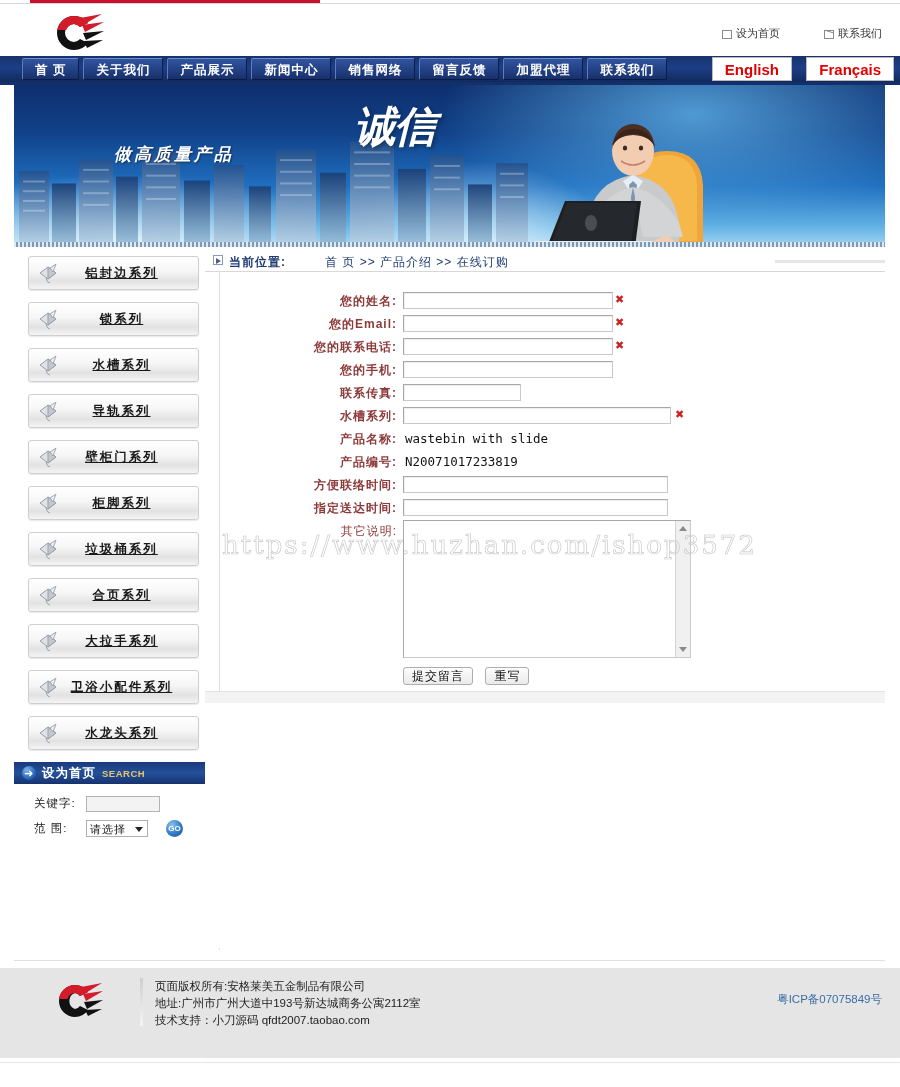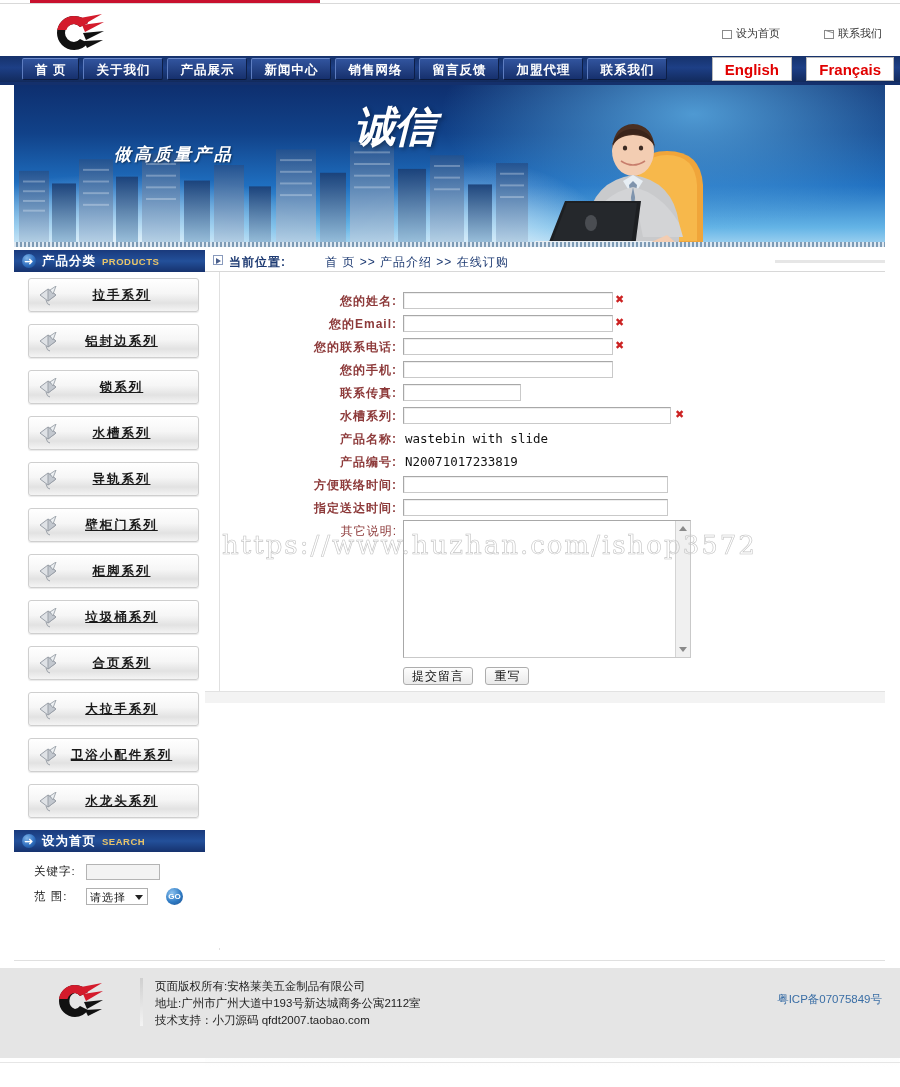--- a/index.html
+++ b/index.html
@@ -306,33 +306,21 @@
     <rect x="18" y="126" width="120" height="6" fill="#e9eef2"></rect>
     <path d="M150 120 q-14 6 -26 12 l40 0 z" fill="#f3cdb2"></path>
   </svg>
   <div class="strip"></div>
 </div>
 
 <div class="main">
   <div class="sidebar-rule"></div>
 
   <div class="sidebar">
-    <div class="panelhdr">
-      <span class="arrow"></span><span>产品分类</span><span class="sub">PRODUCTS</span>
-    </div>
     <div class="catlist" id="cat-list">
-        <a class="catitem" href="#">
-          <span class="cicon"><svg viewBox="0 0 22 20" width="22" height="20">
-              <path d="M3 9 L11 3 L19 9 L11 15 Z" fill="#dfe2e6" stroke="#9aa0a8" stroke-width="1"></path>
-              <path d="M11 3 L19 9 L11 15 Z" fill="#c3c8cf" stroke="#9aa0a8" stroke-width="1"></path>
-              <path d="M13 4 L19 0 L16 8 Z" fill="#eceff2" stroke="#9aa0a8" stroke-width="0.9"></path>
-              <path d="M9 14 q1 5 4 5" stroke="#9aa0a8" stroke-width="1" fill="none"></path>
-            </svg></span>
-          <span class="clabel">拉手系列</span>
-        </a>
         <a class="catitem" href="#">
           <span class="cicon"><svg viewBox="0 0 22 20" width="22" height="20">
               <path d="M3 9 L11 3 L19 9 L11 15 Z" fill="#dfe2e6" stroke="#9aa0a8" stroke-width="1"></path>
               <path d="M11 3 L19 9 L11 15 Z" fill="#c3c8cf" stroke="#9aa0a8" stroke-width="1"></path>
               <path d="M13 4 L19 0 L16 8 Z" fill="#eceff2" stroke="#9aa0a8" stroke-width="0.9"></path>
               <path d="M9 14 q1 5 4 5" stroke="#9aa0a8" stroke-width="1" fill="none"></path>
             </svg></span>
           <span class="clabel">铝封边系列</span>
         </a>
         <a class="catitem" href="#">

